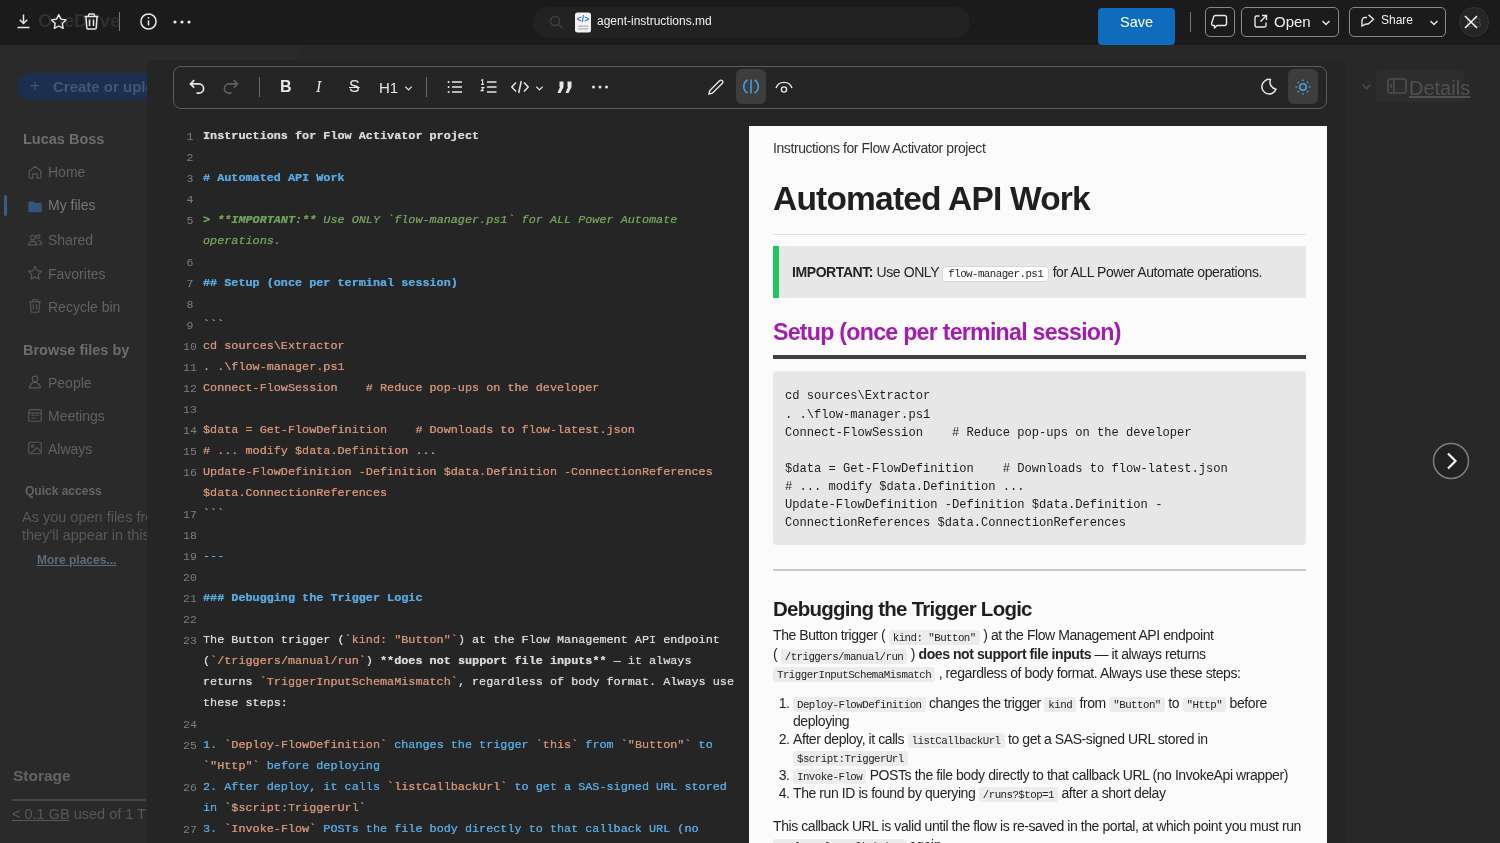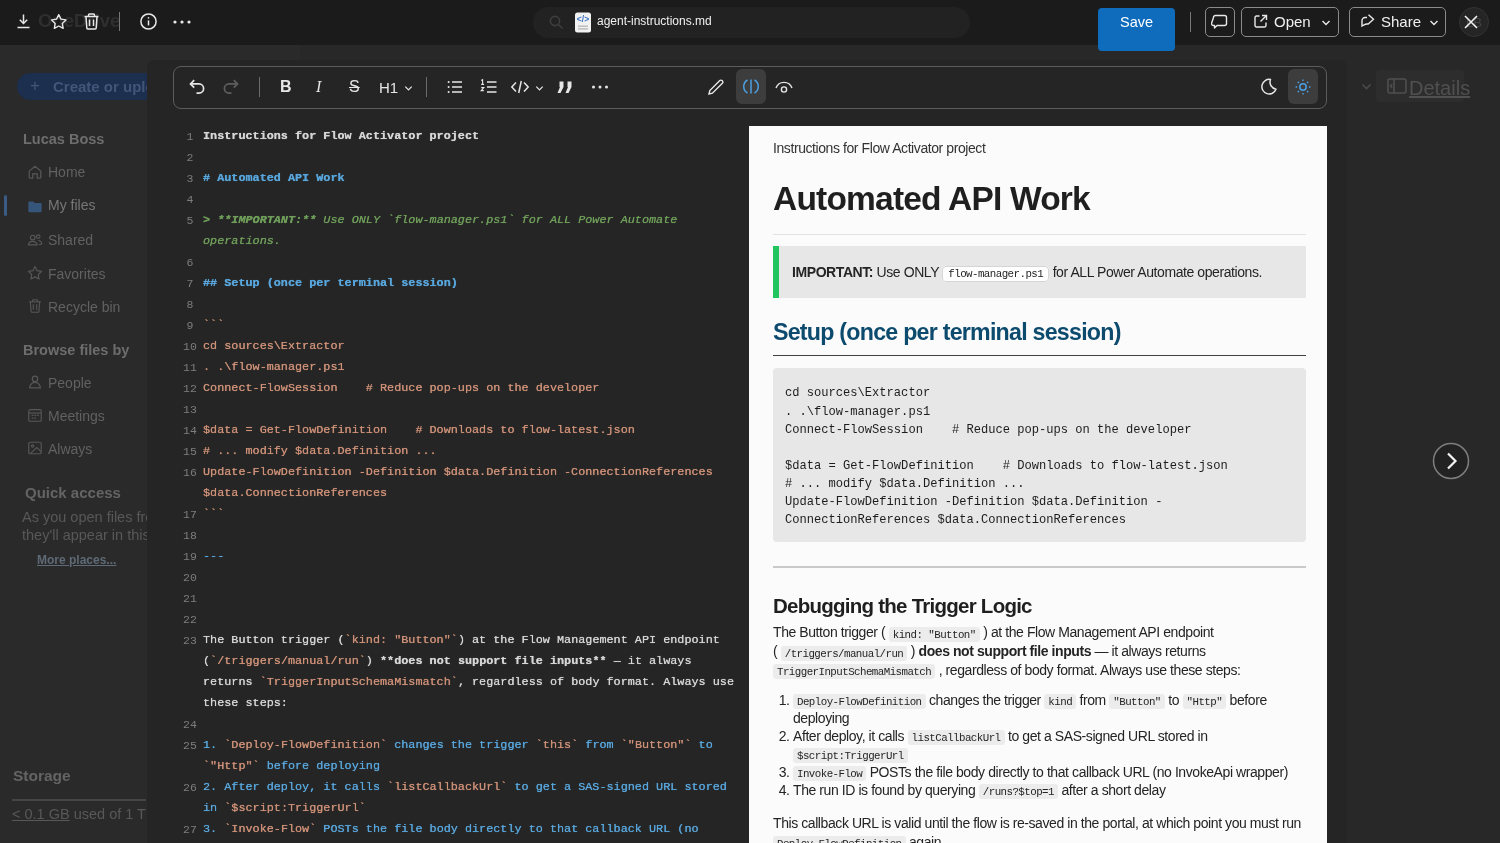--- a/index.html
+++ b/index.html
@@ -43,22 +43,22 @@
     letter-spacing:-0.42px; }
   #preview .crumb { font-size:14px; color:#333; line-height:20px; }
   #preview h1 { font-size:33.5px; font-weight:700; color:#1f1f1f; margin-top:21.8px;
     line-height:38px; letter-spacing:-0.8px; }
   #preview .hr1 { border:none; border-top:1px solid #e2e2e2; margin-top:16.2px; }
   #preview .bq { margin-top:11px; background:#e7e7e7; border-left:6px solid #22c55e;
     padding:16px 12px 16px 13px; font-size:14px; line-height:20px; }
   #preview .chipw { background:#fff; border:1px solid #d5d5d5; border-radius:4px;
     font-family:"Liberation Mono", monospace; font-size:10.8px; letter-spacing:-0.55px;
     padding:1px 5px; line-height:15px; }
-  #preview h2 { font-size:23.2px; font-weight:700; color:#0c4a6e; margin-top:20.4px;
-    line-height:28px; letter-spacing:-0.75px; padding-bottom:8.6px; border-bottom:1px solid #404040; }
+  #preview h2 { font-size:23.2px; font-weight:700; color:#a21caf; margin-top:20.4px;
+    line-height:28px; letter-spacing:-0.75px; padding-bottom:8.6px; border-bottom:4px solid #404040; }
   #preview pre { margin-top:12px; background:#e7e7e7; border-radius:4px; padding:16.5px 12px 13px;
     font-family:"Liberation Mono", monospace; font-size:12.1px; line-height:18.1px;
     letter-spacing:0; white-space:pre-wrap; overflow-wrap:break-word; color:#1c1c1c; }
   #preview .hr2 { border:none; border-top:2px solid #c9c9c9; margin-top:24px; }
   #preview h3 { font-size:20.5px; font-weight:700; color:#1f1f1f; margin-top:24.4px;
     line-height:25px; letter-spacing:-0.75px; }
   #preview p.body { font-size:14px; line-height:18.6px; margin-top:5.8px; }
   .chip { background:#ececec; border-radius:3px; font-family:"Liberation Mono", monospace;
     font-size:10.8px; letter-spacing:-0.55px; padding:1.5px 4px; line-height:14px; }
   #preview ol { margin-top:11.8px; padding-left:20px; font-size:14px; line-height:18px; }
@@ -113,21 +113,21 @@
       <path d="M2 6.8 H16"></path>
       <path d="M5.2 9.5 h2 M8.2 9.5 h2 M11.2 9.5 h2 M5.2 12.5 h2 M8.2 12.5 h2"></path>
     </svg>
   <div class="abs sb-item" style="top:408px;">Meetings</div>
   <svg class="abs" style="left:27px;top:440px;" width="16" height="16" viewBox="0 0 18 18" fill="none" stroke="#575757" stroke-width="1.3">
       <rect x="2" y="2.5" width="14" height="13" rx="1.5"></rect>
       <circle cx="6.3" cy="6.8" r="1.3"></circle>
       <path d="M4 15 L11 8.5 L16 13"></path>
     </svg>
   <div class="abs sb-item" style="top:441px;">Always</div>
-  <div class="abs sb-label" style="left:25px;top:484px;font-size:15px;color:#646464;">Quick access</div>
+  <div class="abs sb-label" style="left:25px;top:484px;font-size:12px;color:#646464;">Quick access</div>
   <div class="abs" style="left:22px;top:509px;color:#585858;font-size:14.5px;">As you open files from sh</div>
   <div class="abs" style="left:22px;top:527px;color:#585858;font-size:14.5px;">they'll appear in this Quick</div>
   <div class="abs" style="left:37px;top:553px;color:#5e6a76;font-size:12px;text-decoration:underline;font-weight:bold;">More places...</div>
   <div class="abs sb-label" style="left:13px;top:767px;font-size:15.5px;color:#646464;">Storage</div>
   <div class="abs" style="left:12px;top:799px;width:134px;height:2px;background:#454545;"></div>
   <div class="abs" style="left:12px;top:806px;color:#585858;font-size:14.5px;"><span style="text-decoration:underline;">&lt; 0.1 GB</span> used of 1 TB (1%)</div>
 
   <div class="abs" style="left:1376px;top:70px;width:88px;height:32px;border-radius:4px;background:#2d2d2d;"></div>
   <svg class="abs" style="left:1385px;top:74px;" width="24" height="24" viewBox="0 0 24 24" fill="none" stroke="#4f4f4f" stroke-width="1.6">
       <rect x="3" y="5" width="18" height="14" rx="2"></rect>
@@ -175,42 +175,42 @@
     </svg>
 
   <svg class="abs" style="left:574px;top:12px;" width="18" height="21" viewBox="0 0 18 21">
       <rect x="1" y="0.5" width="16" height="20" rx="2.5" fill="#f2f2f2"></rect>
       <text x="9" y="10" font-size="8.5" fill="#3b72c2" text-anchor="middle" font-family="Liberation Sans" font-weight="bold">&lt;/&gt;</text>
       <rect x="4" y="13.5" width="10" height="1.4" fill="#b9b9b9"></rect>
       <rect x="4" y="16.2" width="10" height="1.4" fill="#b9b9b9"></rect>
     </svg>
   <div class="abs" style="left:597px;top:14px;color:#f0f0f0;font-size:12px;">agent-instructions.md</div>
 
-  <div class="abs" style="left:1098px;top:8px;width:77px;height:43px;border-radius:4px;background:#0f6cbd;color:#fff;font-size:14.5px;text-align:center;line-height:29px;">Save</div>
+  <div class="abs" style="left:1098px;top:8px;width:77px;height:37px;border-radius:4px;background:#0f6cbd;color:#fff;font-size:14.5px;text-align:center;line-height:29px;">Save</div>
   <div class="abs" style="left:1190px;top:12px;width:1px;height:20px;background:#777;"></div>
   <div class="abs btn" style="left:1205px;top:7px;width:30px;height:30px;"></div>
   <svg class="abs" style="left:1211px;top:13px;" width="18" height="18" viewBox="0 0 18 18" fill="none" stroke="#e8e8e8" stroke-width="1.4">
       <path d="M2.5 4.5 a2 2 0 0 1 2-2 h9 a2 2 0 0 1 2 2 v6 a2 2 0 0 1 -2 2 h-7.5 l-2.5 2.5 v-2.5 h-1 a2 2 0 0 1 -2-2 Z" stroke-linejoin="round"></path>
     </svg>
   <div class="abs btn" style="left:1241px;top:7px;width:98px;height:30px;"></div>
   <svg class="abs" style="left:1252px;top:13px;" width="17" height="17" viewBox="0 0 17 17" fill="none" stroke="#e8e8e8" stroke-width="1.4">
       <path d="M7.5 3 H4.5 a1.5 1.5 0 0 0 -1.5 1.5 v8 a1.5 1.5 0 0 0 1.5 1.5 h8 a1.5 1.5 0 0 0 1.5 -1.5 V9.5"></path>
       <path d="M10 2.5 h4.5 v4.5"></path>
       <path d="M14.2 2.8 L8.5 8.5"></path>
     </svg>
   <div class="abs" style="left:1274px;top:13px;color:#f0f0f0;font-size:15px;">Open</div>
   <svg class="abs" style="left:1320px;top:17px;" width="12" height="12" viewBox="0 0 12 12" fill="none" stroke="#e8e8e8" stroke-width="1.4">
       <path d="M2.5 4 L6 7.5 L9.5 4"></path>
     </svg>
   <div class="abs btn" style="left:1349px;top:7px;width:97px;height:30px;"></div>
   <svg class="abs" style="left:1359px;top:13px;" width="17" height="17" viewBox="0 0 17 17" fill="none" stroke="#e8e8e8" stroke-width="1.4">
       <path d="M8 4.5 H6 a3 3 0 0 0 -3 3 V13 a13 13 0 0 1 7-2.2"></path>
       <path d="M9.5 1.8 L14.5 6.3 L9.5 10.8"></path>
     </svg>
-  <div class="abs" style="left:1381px;top:13px;color:#f0f0f0;font-size:15px;">Share</div>
+  <div class="abs" style="left:1381px;top:13px;color:#f0f0f0;font-size:12px;">Share</div>
   <svg class="abs" style="left:1428px;top:17px;" width="12" height="12" viewBox="0 0 12 12" fill="none" stroke="#e8e8e8" stroke-width="1.4">
       <path d="M2.5 4 L6 7.5 L9.5 4"></path>
     </svg>
   <div class="abs" style="left:1459px;top:7px;width:30px;height:30px;border-radius:50%;border:1px solid #333333;background:#252525;color:#454545;font-size:13px;text-align:center;line-height:30px;">LB</div>
   <svg class="abs" style="left:1462px;top:13px;" width="18" height="18" viewBox="0 0 18 18" fill="none" stroke="#f0f0f0" stroke-width="1.6">
       <path d="M3 3 L15 15 M15 3 L3 15"></path>
     </svg>
 </div>
 <svg class="abs" style="left:1432px;top:442px;" width="38" height="38" viewBox="0 0 38 38">
     <circle cx="19" cy="19" r="17.5" fill="#222222" stroke="#7e7e7e" stroke-width="1.5"></circle>
@@ -369,20 +369,21 @@
     <div class="row">
         <span class="num">19</span>
         <div class="txt blue">---</div>
       </div>
     <div class="row">
         <span class="num">20</span>
         <div class="txt"></div>
       </div>
     <div class="row">
         <span class="num">21</span>
+        <div class="txt blue b">### Debugging the Trigger Logic</div>
       </div>
     <div class="row">
         <span class="num">22</span>
         <div class="txt"></div>
       </div>
     <div class="row">
         <span class="num">23</span>
         <div class="txt">The Button trigger (<span class="sal">`kind: "Button"`</span>) at the Flow Management API endpoint (<span class="sal">`/triggers/manual/run`</span>) <span class="b">**does not support file inputs**</span> — it always returns <span class="sal">`TriggerInputSchemaMismatch`</span>, regardless of body format. Always use these steps:</div>
       </div>
     <div class="row">

